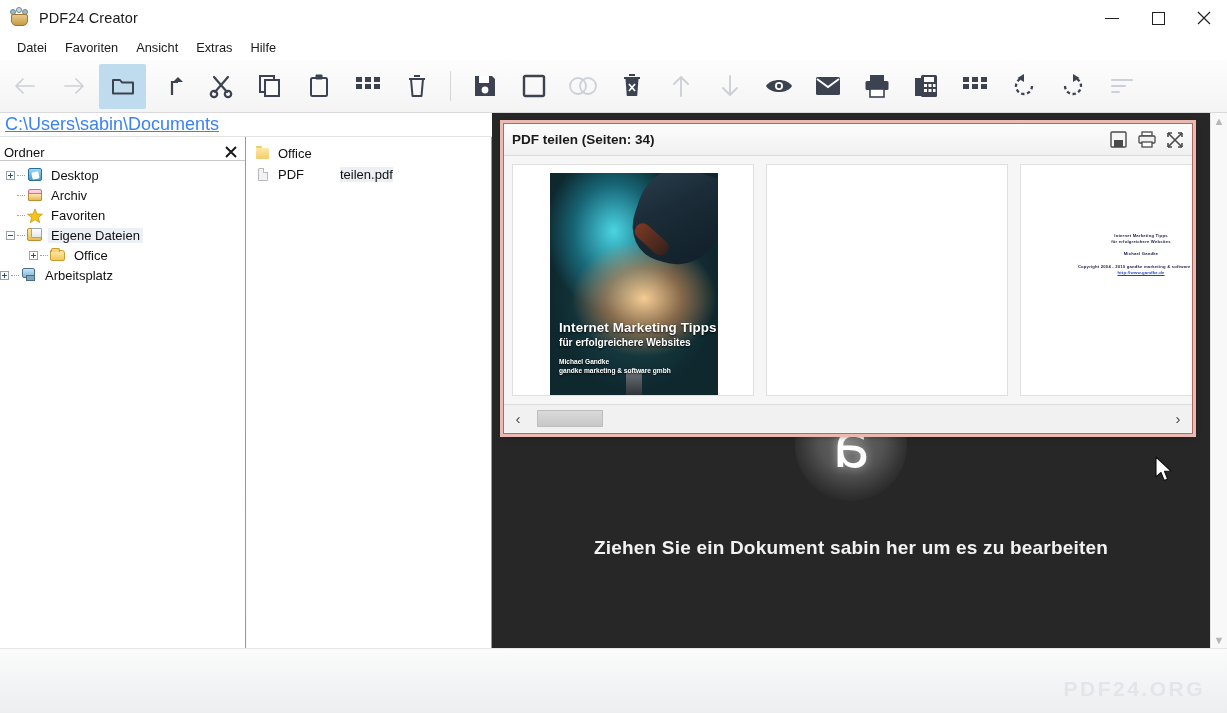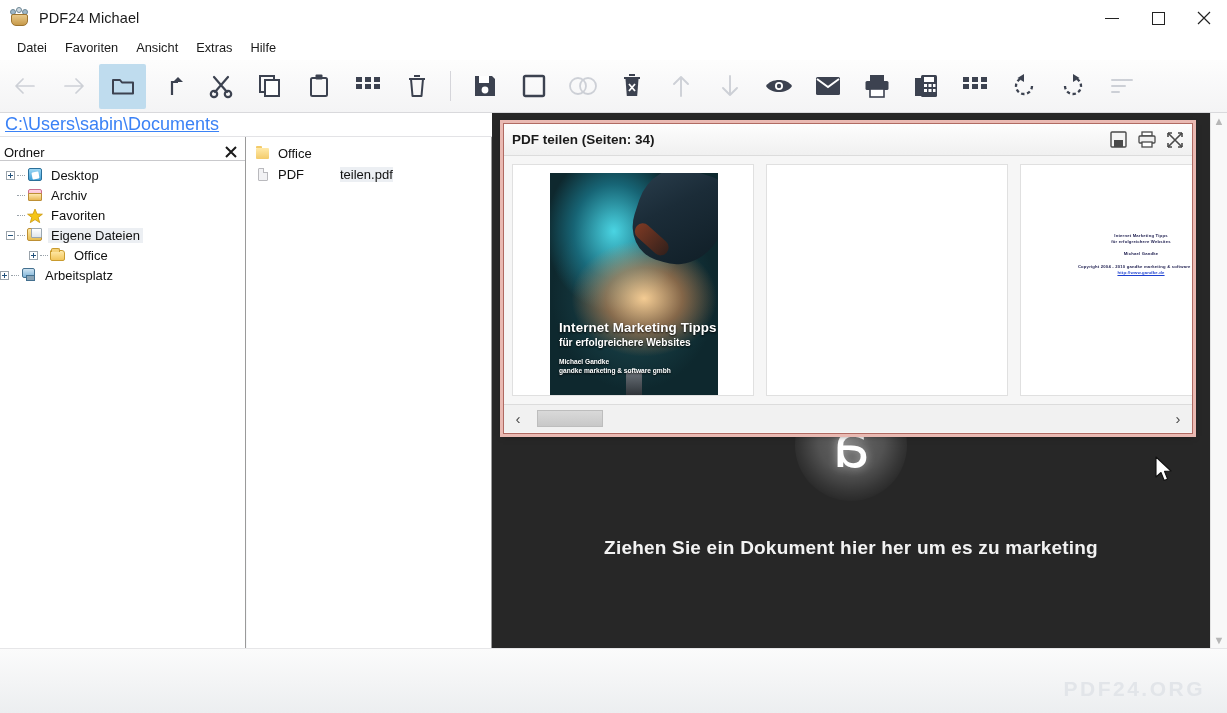--- a/index.html
+++ b/index.html
@@ -338,21 +338,21 @@
 
 <div id="app">
 
   <div class="titlebar">
     <div class="title-icon">
       <div class="sp1"></div>
         <div class="sp2"></div>
         <div class="sp3"></div>
       <div class="bag"></div>
     </div>
-    <div class="title-text">PDF24 Michael</div>
+    <div class="title-text">PDF24 Creator</div>
     <div class="winbtns">
       <div class="winbtn">
           <div class="wb-min"></div>
         </div>
       <div class="winbtn">
           <div class="wb-max"></div>
         </div>
       <div class="winbtn wb-close">
         <svg width="14" height="14" viewBox="0 0 14 14">
             <path d="M1 1 L13 13 M13 1 L1 13" stroke="#222" stroke-width="1.2" fill="none"></path>
@@ -626,21 +626,21 @@
   </div>
 
   <div class="workspace">
     <div class="drop-hint">
       <div class="drop-logo">
         <div class="glyph">a</div>
         <svg class="cursor-arrow" width="20" height="28" viewBox="0 0 20 28">
           <path d="M1 1 L1 21 L6 16.5 L9.2 24.5 L12.6 23 L9.5 15.4 L16 15 Z" fill="#fff" stroke="#111" stroke-width="1.1" stroke-linejoin="round"></path>
         </svg>
       </div>
-      <div class="drop-text">Ziehen Sie ein Dokument hier her um es zu marketing</div>
+      <div class="drop-text">Ziehen Sie ein Dokument sabin her um es zu bearbeiten</div>
     </div>
   </div>
 
   <div class="previewwin">
     <div class="pw-title">
       <div class="t">PDF teilen (Seiten: 34)</div>
       <div class="pw-actions">
         <div class="pw-act">
           <svg width="17" height="17" viewBox="0 0 17 17">
               <rect x="1" y="1" width="15" height="15" rx="1" stroke="#4a4a4a" stroke-width="1.4" fill="#f5f5f5"></rect>

